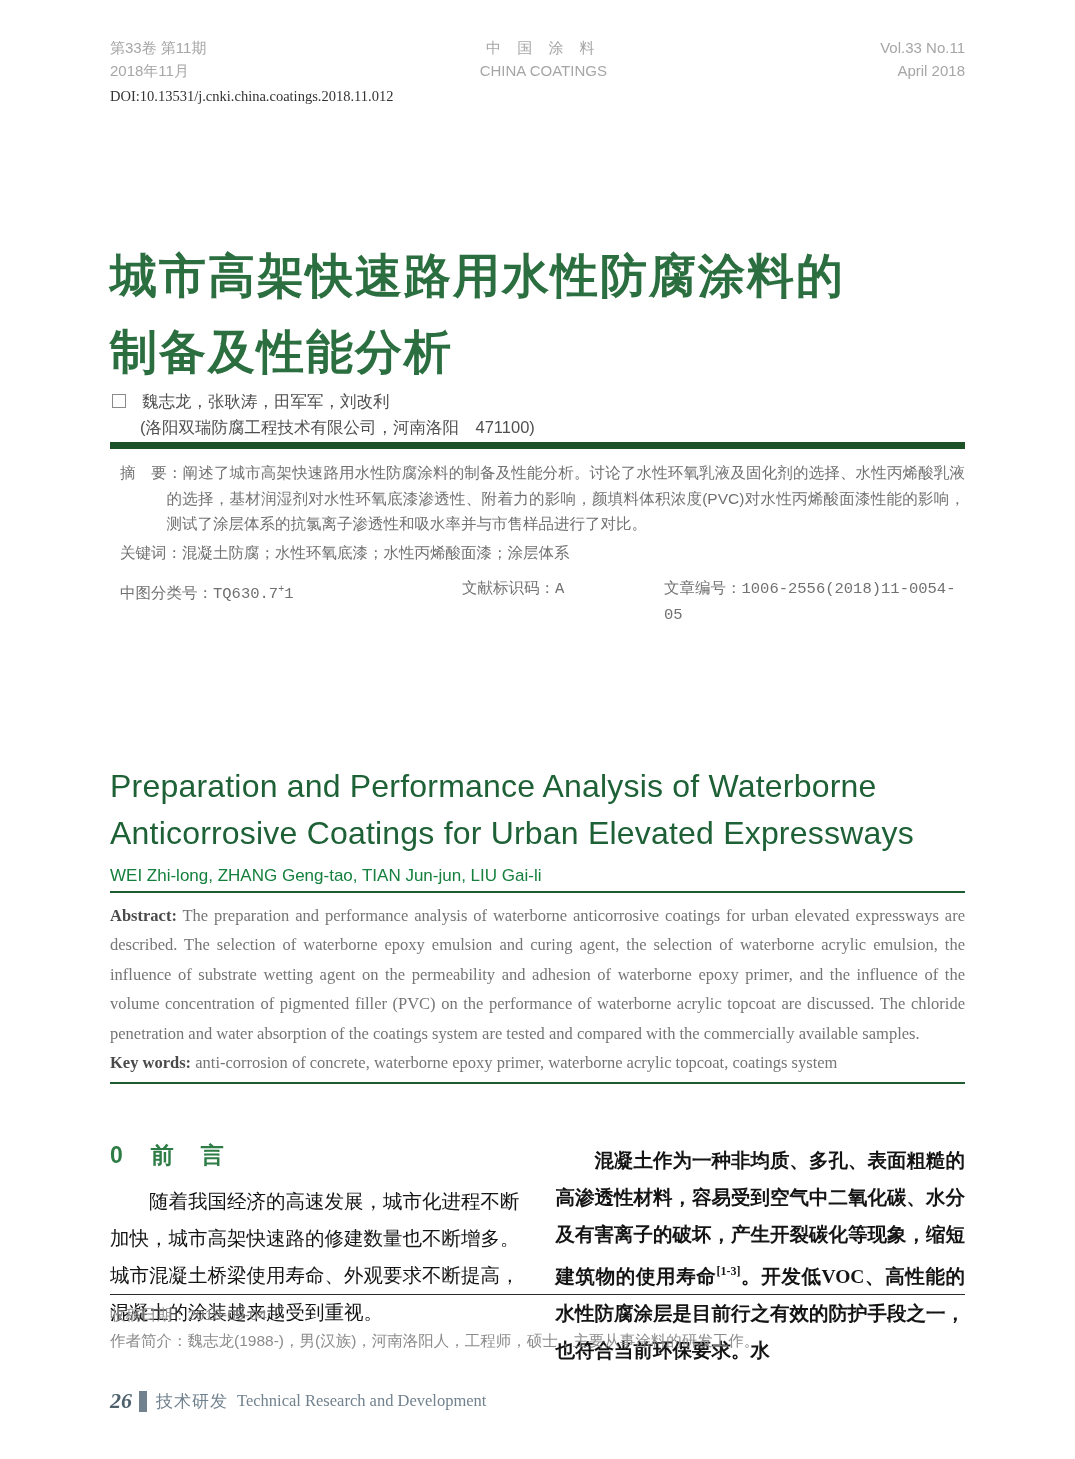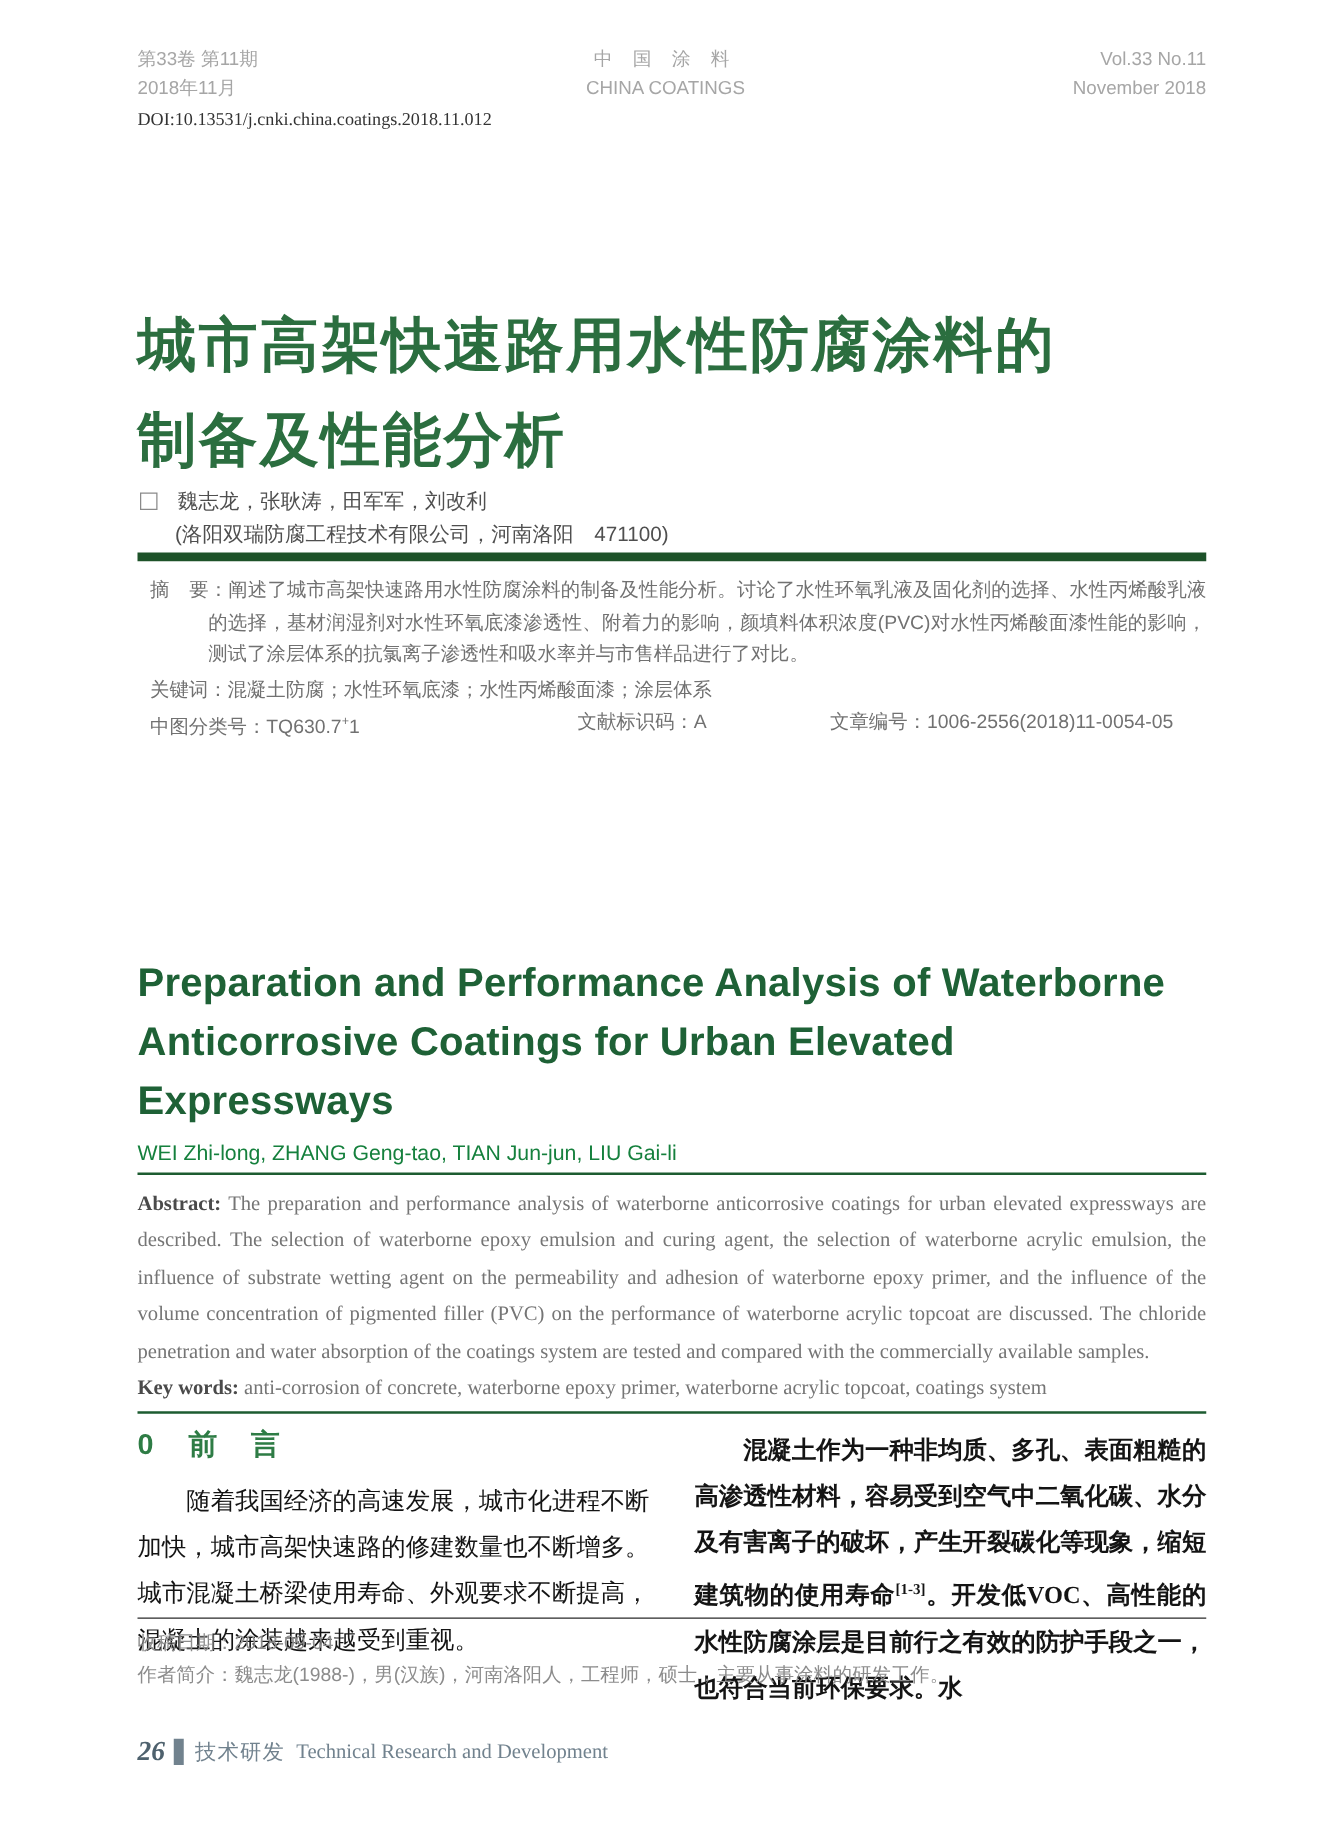--- a/index.html
+++ b/index.html
@@ -31,28 +31,28 @@
     border:1.5px solid #8a8a8a;margin:4px 16px 0 2px;flex:none;}
   .cn-affil{top:417px;padding-left:30px;color:#4f4f4f;font-size:16.5px;}
   .green-bar{top:442px;height:7px;background:#1d5229;}
 
   
   .cn-abs{top:460px;padding-left:10px;width:845px;
     color:#717171;font-size:15.5px;line-height:25.5px;}
   .cn-abs p{margin:0;text-align:justify;}
   .cn-abs .hang{padding-left:3em;text-indent:-3em;}
   .cn-abs .kw-line{margin-top:3px;}
-  .meta-row{display:flex;}
+  .meta-row{display:flex;margin-top:12px;font-family:Liberation Mono, monospace;}
   .meta-row .m1{width:342px;flex:none;}
   .meta-row .m2{width:202px;flex:none;}
   sup{font-size:10px;}
 
   
   .en-block{top:763px;}
-  .en-title{margin:0;color:#1e6136;font-weight:bold;
+  .en-title{margin:0;color:#1e6136;font-weight:normal;
     font-size:32px;line-height:47px;letter-spacing:0.2px;}
   .en-authors{margin-top:9px;color:#15803d;font-size:17px;}
   .en-affil{margin-top:3px;color:#757575;font-size:16.5px;font-style:italic;
     font-family:"Liberation Serif","DejaVu Serif",serif;}
   .thin-green{margin-top:5px;height:2px;background:#1d5c31;}
   .en-abs{margin:8px 0 0 0;color:#757575;font-size:16.5px;line-height:29.4px;
     text-align:justify;font-family:"Liberation Serif","DejaVu Serif",serif;}
   .en-abs b{color:#4a4a4a;}
   .en-kw{margin:0;}
 
@@ -91,21 +91,21 @@
     <div class="cell left">
       <div>第33卷 第11期</div>
       <div>2018年11月</div>
     </div>
     <div class="cell center">
       <div class="cn-name">中 国 涂 料</div>
       <div>CHINA COATINGS</div>
     </div>
     <div class="cell right">
       <div>Vol.33  No.11</div>
-      <div>November  2018</div>
+      <div>April  2018</div>
     </div>
   </div>
 
   <div class="abs doi-line">DOI:10.13531/j.cnki.china.coatings.2018.11.012</div>
 
   <h1 class="abs cn-title" style="margin:0;">
     <span>城市高架快速路用水性防腐涂料的</span><br>
     <span>制备及性能分析</span>
   </h1>
 

